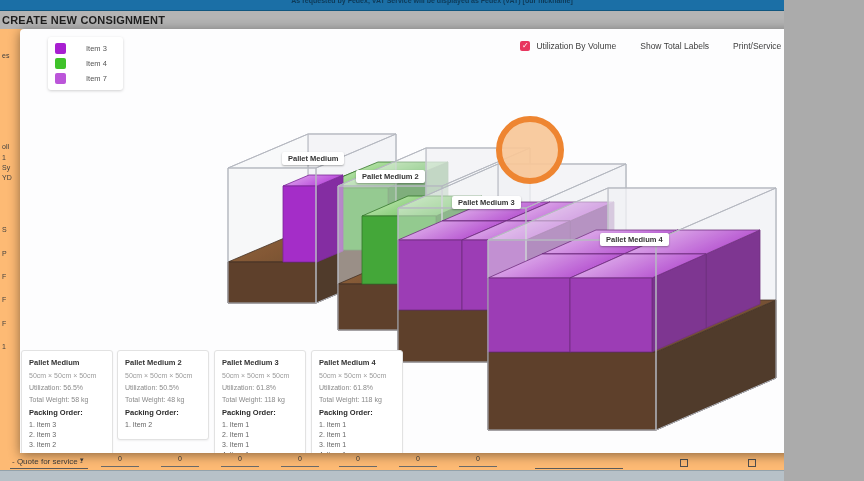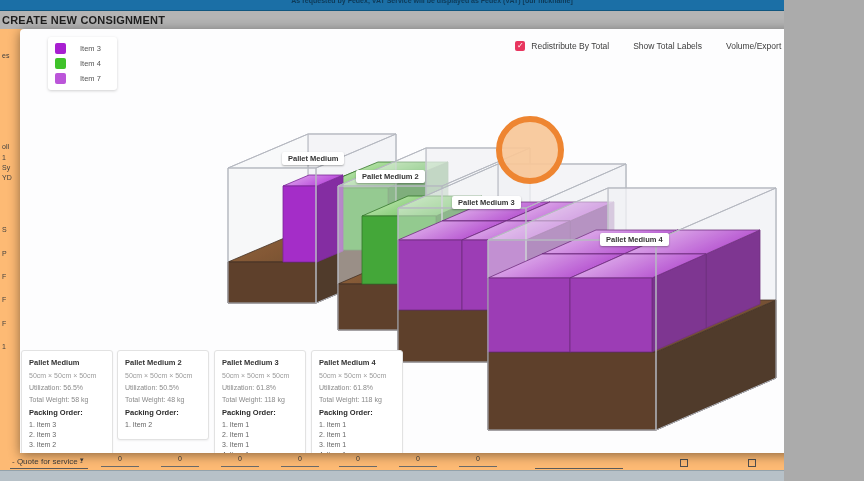--- a/index.html
+++ b/index.html
@@ -42,21 +42,21 @@
 
   
   .dialog { position:absolute; left:20px; top:29px; width:819px; height:424px; background:#fdfdfe;
     border-radius:4px 4px 0 0; box-shadow:0 2px 12px rgba(0,0,0,.45); overflow:hidden; }
   .scene-svg { position:absolute; left:0; top:0; width:819px; height:424px; }
 
   
   .legend { position:absolute; left:28px; top:8px; background:#fff; border-radius:3px;
     box-shadow:0 1px 3px rgba(0,0,0,.18); padding:6px 16px 6px 7px; display:flex;
     flex-direction:column; gap:4px; }
-  .legend-row { display:flex; align-items:center; gap:14px; }
+  .legend-row { display:flex; align-items:center; gap:20px; }
   .legend-swatch { width:11px; height:11px; border-radius:2px; }
   .legend-label { font-size:7.5px; color:#555; }
 
   
   .toolbar { position:absolute; top:12px; right:12px; display:flex; align-items:center; gap:24px; }
   .toolbar-item { font-size:8.5px; color:#3d3d3d; cursor:pointer; white-space:nowrap; }
   .cb-wrap { display:flex; align-items:center; gap:6px; }
   .checkbox { width:10px; height:10px; border-radius:2px; display:flex; align-items:center;
     justify-content:center; }
   .checkbox span { color:#fff; font-size:8px; line-height:1; }
@@ -239,24 +239,24 @@
         <span class="legend-swatch" style="background: rgb(187, 85, 217);"></span>
         <span class="legend-label">Item 7</span>
       </div>
     </div>
 
     <div class="toolbar">
       <div class="cb-wrap toolbar-item">
         <span class="checkbox" style="background: rgb(232, 54, 95);">
             <span>✓</span>
           </span>
-        <span>Redistribute By Total</span>
+        <span>Utilization By Volume</span>
       </div>
       <span class="toolbar-item">Show Total Labels</span>
-      <span class="toolbar-item">Volume/Export</span>
+      <span class="toolbar-item">Print/Service</span>
       <span class="toolbar-item">Order</span>
     </div>
 
     <div class="chip" style="left:262px; top:123px;">Pallet Medium</div>
     <div class="chip" style="left:336px; top:141px;">Pallet Medium 2</div>
     <div class="chip" style="left:432px; top:167px;">Pallet Medium 3</div>
     <div class="chip" style="left:580px; top:204px;">Pallet Medium 4</div>
 
     <div class="cursor-ring"></div>
 

